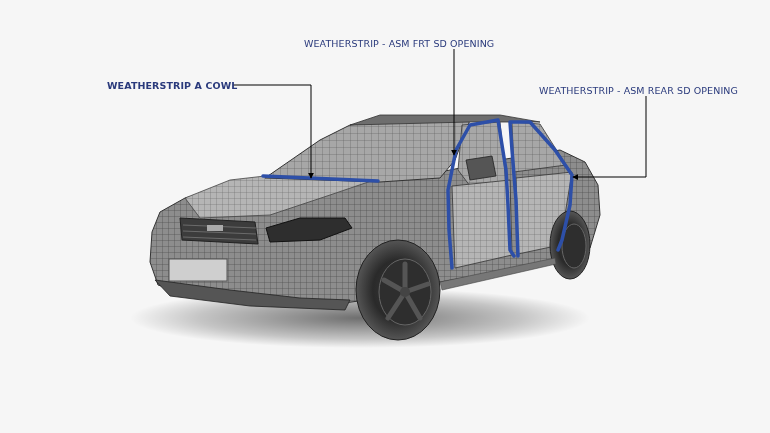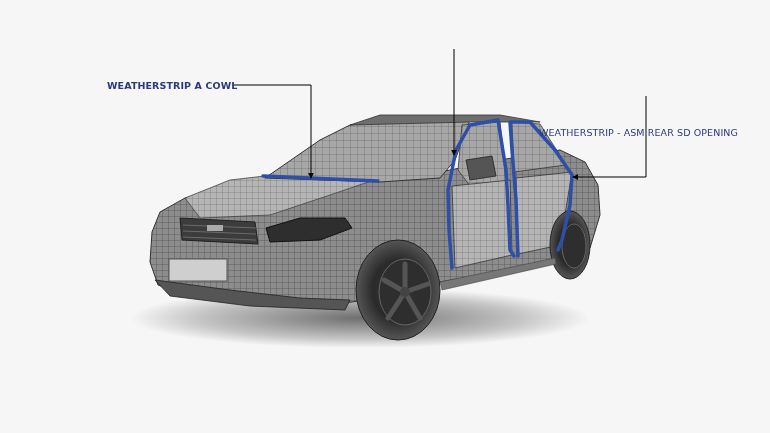--- a/index.html
+++ b/index.html
@@ -112,14 +112,15 @@
       <marker id="arrow" viewBox="0 0 8 8" refX="7" refY="4" markerWidth="6" markerHeight="6" orient="auto">
         <path d="M0 0 L8 4 L0 8 Z" fill="#000"></path>
       </marker>
     </defs>
     <polyline points="233,85 311,85 311,178" fill="none" stroke="#000" stroke-width="1" marker-end="url(#arrow)"></polyline>
     <polyline points="454,49 454,155" fill="none" stroke="#000" stroke-width="1" marker-end="url(#arrow)"></polyline>
     <polyline points="646,96 646,177 573,177" fill="none" stroke="#000" stroke-width="1" marker-end="url(#arrow)"></polyline>
   </svg>
 
   <div class="callout-label" style="left:107px; top:80px; color:#2a3a7c;font-weight:bold;">WEATHERSTRIP A COWL</div>
-  <div class="callout-label" style="left:539px; top:85px; color:#2a3a7c;margin-top:42px;">WEATHERSTRIP - ASM REAR SD OPENING</div>
+  <div class="callout-label" style="left:304px; top:38px; color:#2a3a7c;">WEATHERSTRIP - ASM FRT SD OPENING</div>
+  <div class="callout-label" style="left:539px; top:85px; color:#2a3a7c;">WEATHERSTRIP - ASM REAR SD OPENING</div>
 </div>
 
 </body></html>

